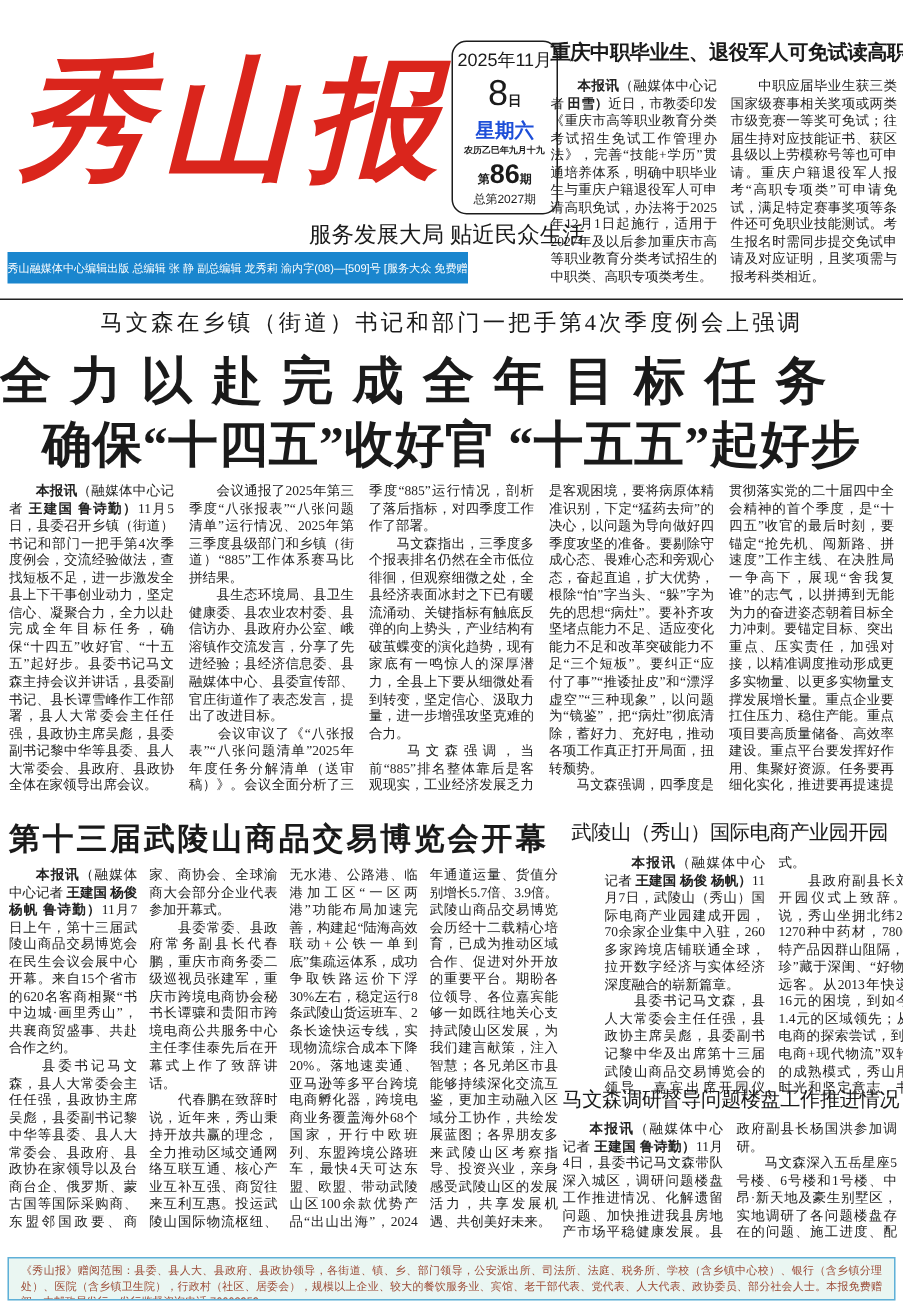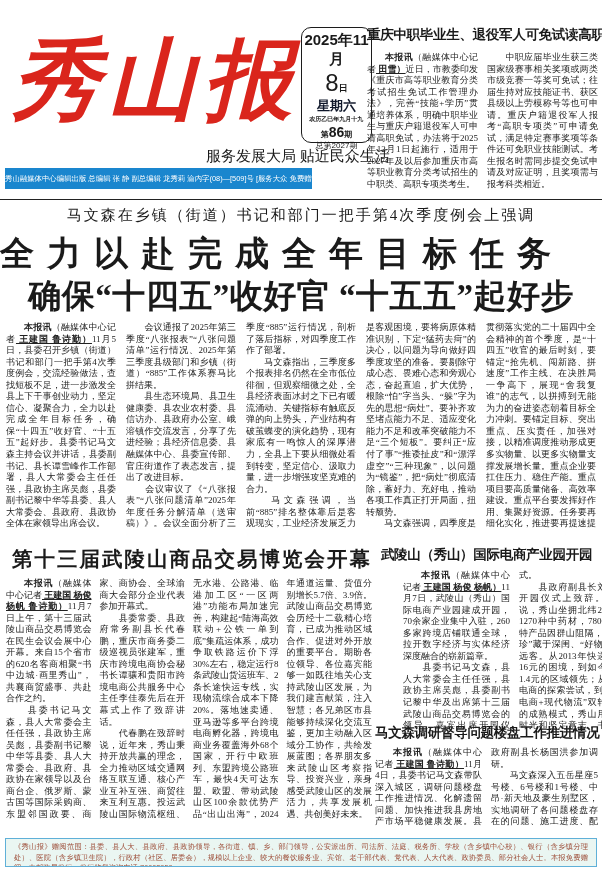--- a/index.html
+++ b/index.html
@@ -16,47 +16,47 @@
     font-style:italic; letter-spacing:8px; white-space:nowrap;
     font-family:"DejaVu Serif", serif;
   }
   .date-box {
     position:absolute; left:301px; top:27px; width:71px; height:116px;
     border:1.5px solid #1c1c1c; border-radius:10px;
     display:flex; flex-direction:column; align-items:center; justify-content:space-evenly;
     padding:3px 1px; text-align:center;
     font-family:"Liberation Sans", sans-serif;
   }
-  .db-ym { font-size:15px; font-weight:bold; }
+  .db-ym { font-size:12px; font-weight:normal; }
   .db-day { font-size:9px; font-weight:bold; }
   .db-day .big { font-size:24px; font-weight:normal; font-family:"Liberation Sans", sans-serif; }
-  .db-week { font-size:13px; font-weight:bold; color:#0f172a;font-family:Liberation Mono, monospace; }
+  .db-week { font-size:13px; font-weight:bold; color:#1d4ed8;font-family:Liberation Mono, monospace; }
   .db-lunar { font-size:6.5px; font-weight:bold; transform:scale(0.92); }
   .db-issue { font-size:8px; font-weight:bold; }
-  .db-issue .big { font-size:14px; }
+  .db-issue .big { font-size:18px; }
   .db-total { font-size:8px; }
   .pub-row { position:absolute; left:18px; top:146px; width:350px; height:16px; }
   .publisher { position:absolute; left:0; top:0; font-size:11.5px; font-weight:bold; font-family:"Liberation Sans", sans-serif; white-space:nowrap; }
   .slogan { position:absolute; left:188px; top:1px; font-size:15px; white-space:nowrap; }
   .info-bar {
     position:absolute; left:5px; top:168px; width:307px; height:21px;
     background:#1a86ce; color:#ffffff; font-size:7.4px; line-height:21px;
     text-align:center; white-space:nowrap; overflow:hidden;
     font-family:"Liberation Sans", sans-serif;
   }
   .top-rule { position:absolute; left:0; top:199px; width:602px; height:0; border-top:1px solid #222; }
 
   
   .body-cols {
     text-align:justify; font-size:9px; line-height:11.55px;
     text-indent:2em; overflow:hidden; color:#222;
   }
   .body-cols .intro-label { font-weight:bold; }
   .body-cols .intro-kai { font-style:normal; }
-  .body-cols .intro-names { font-weight:bold;text-decoration:underline; }
+  .body-cols .intro-names { font-weight:bold; }
   .body-cols .body-text { white-space:pre-line; }
 
   
   .tr-article { position:absolute; left:367px; top:26px; width:231px; }
   .tr-headline {
     font-family:"Liberation Sans", sans-serif; font-weight:bold;
     font-size:13.5px; text-align:center; white-space:nowrap; letter-spacing:-0.3px;
   }
   .tr-body { margin-top:8px; height:148px; column-count:2; column-gap:9px; }
 
@@ -77,31 +77,31 @@
   }
   .main-body {
     position:absolute; left:6px; top:322px; width:590px; height:219px;
     column-count:5; column-gap:10px;
   }
 
   
   .bl-headline {
     position:absolute; left:6px; top:545px; width:366px;
     font-size:20.5px; font-weight:bold; letter-spacing:2px; white-space:nowrap;
-    text-align:right; font-family:"Liberation Serif", serif;
+    text-align:left; font-family:"Liberation Serif", serif;
   }
   .bl-body {
     position:absolute; left:6px; top:578px; width:366px; height:253px;
     column-count:4; column-gap:8px;
   }
 
   
   .br1-headline, .br2-headline {
     position:absolute; left:375px; width:223px; text-align:center;
-    font-family:"Liberation Sans", sans-serif; font-weight:bold;
+    font-family:"Liberation Sans", sans-serif; font-weight:normal;
     font-size:13.5px; white-space:nowrap; letter-spacing:-0.3px;
   }
   .br1-headline { top:546px; }
   .br1-body { position:absolute; left:375px; top:570px; width:223px; height:170px; column-count:2; column-gap:9px;margin-left:28px; }
   .br2-headline { top:724px; }
   .br2-body { position:absolute; left:375px; top:747px; width:223px; height:86px; column-count:2; column-gap:9px; }
 
   
   .footer-notice {
     position:absolute; left:5px; top:838px; width:592px; height:29px;

